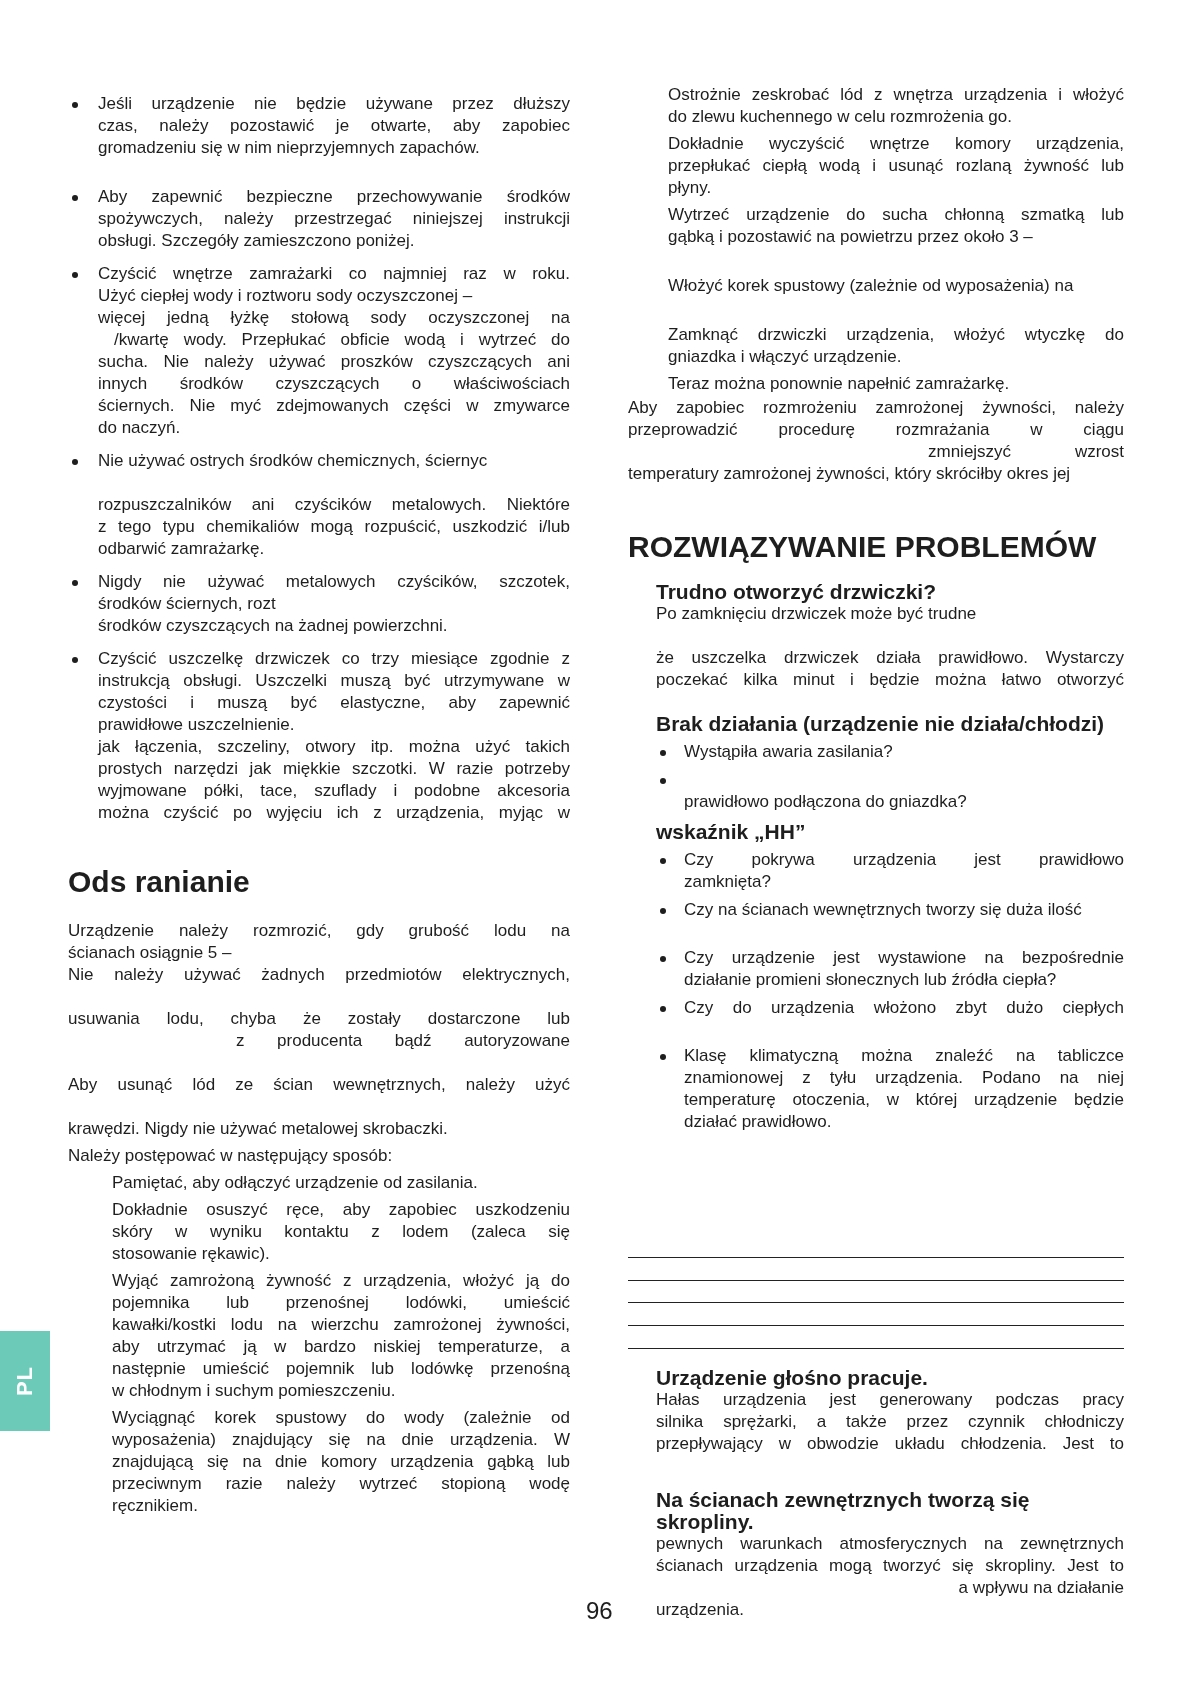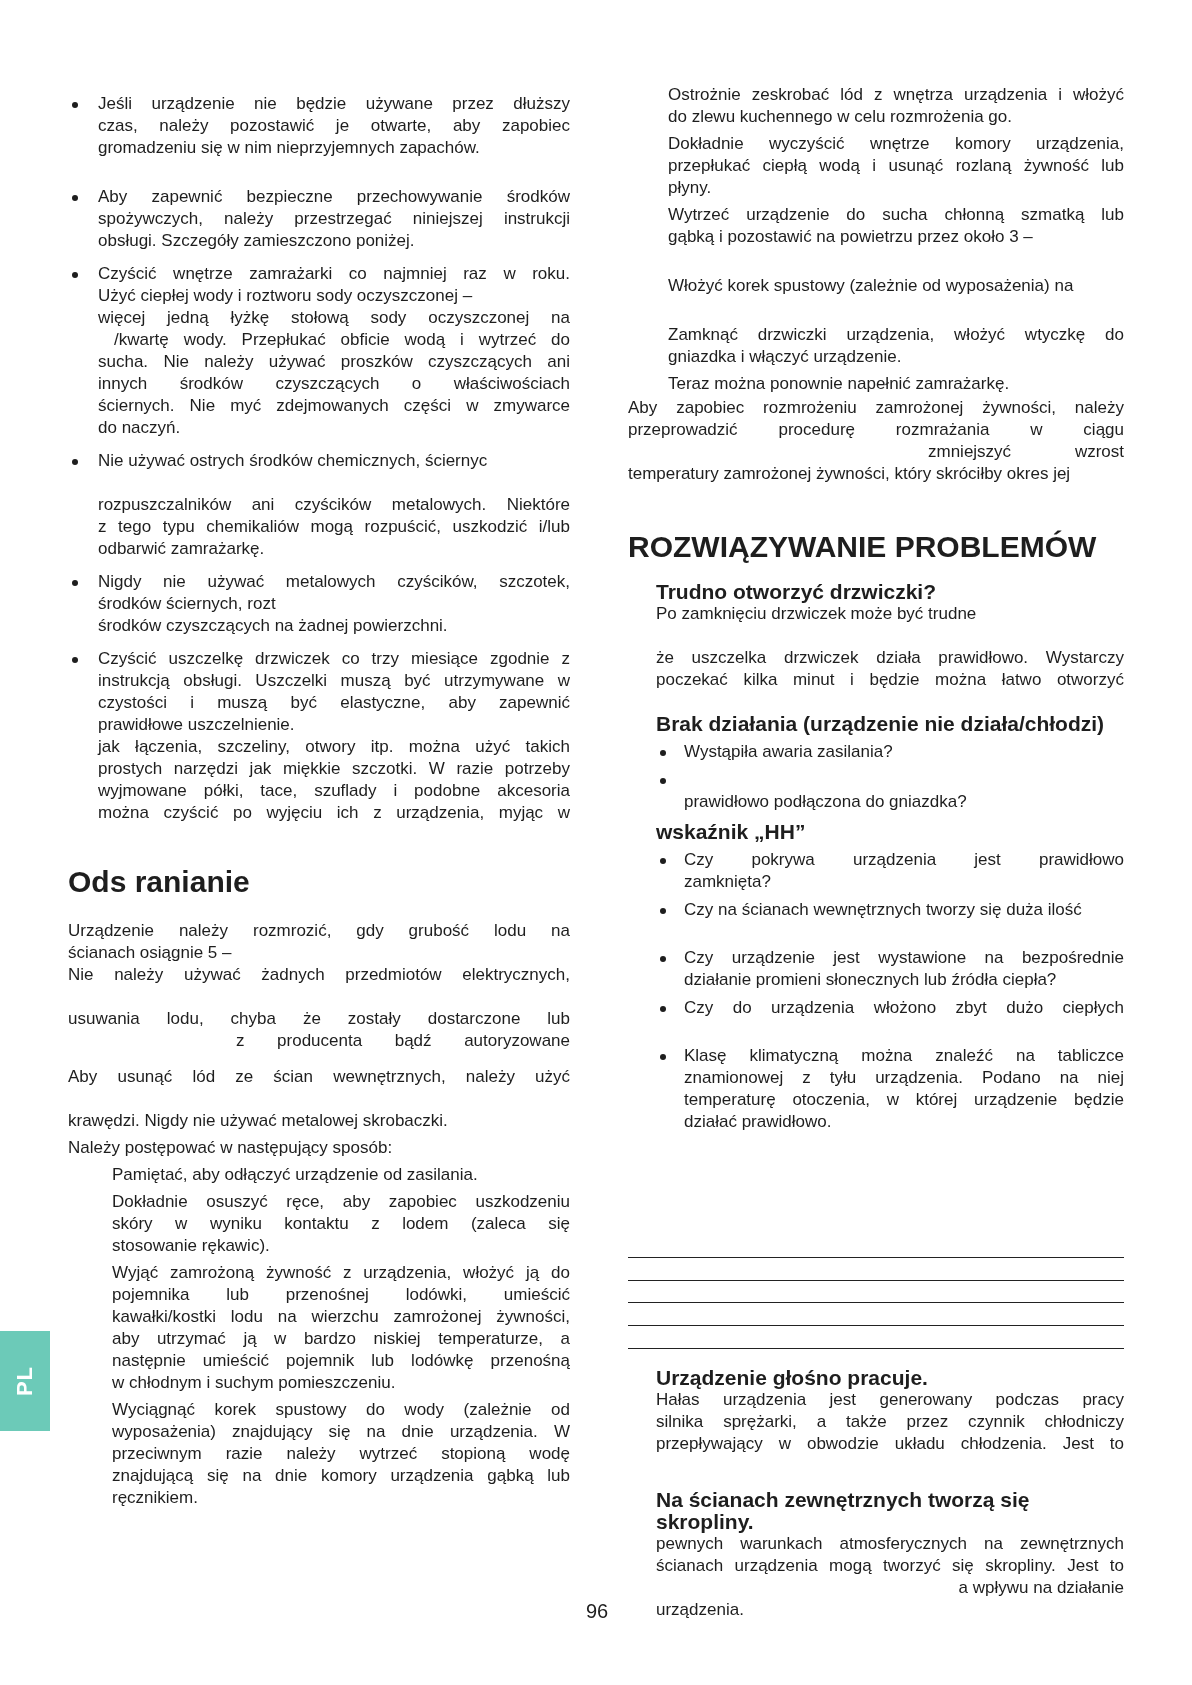--- a/index.html
+++ b/index.html
@@ -32,21 +32,21 @@
     .rule { position: absolute; left: 628px; width: 496px; height: 0; border-top: 1.5px solid #222; }
 
     .pl-tab {
       position: absolute; left: 0; top: 1331px; width: 50px; height: 100px;
       background: #6ccab8; display: flex; align-items: center; justify-content: center;
     }
     .pl-tab span {
       display: inline-block; transform: rotate(-90deg);
       color: #ffffff; font-weight: bold; font-size: 22px; letter-spacing: 1px;
     }
-    .page-num { position: absolute; left: 586px; top: 1600px; font-size: 20px; }
+    .page-num { position: absolute; left: 586px; top: 1600px; font-size: 24px; }
   </style>
 </head>
 <body>
 
 <div class="col col-left">
   <div class="bul" style="margin-bottom:27px;">
     <span class="jl">Jeśli urządzenie nie będzie używane przez dłuższy</span>
     <span class="jl">czas, należy pozostawić je otwarte, aby zapobiec</span>
     <span class="line">gromadzeniu się w nim nieprzyjemnych zapachów.</span>
   </div>
@@ -83,21 +83,21 @@
     <span class="jl">czystości i muszą być elastyczne, aby zapewnić</span>
     <span class="line">prawidłowe uszczelnienie.</span>
     <span class="jl">jak łączenia, szczeliny, otwory itp. można użyć takich</span>
     <span class="jl">prostych narzędzi jak miękkie szczotki. W razie potrzeby</span>
     <span class="jl">wyjmowane półki, tace, szuflady i podobne akcesoria</span>
     <span class="jl">można czyścić po wyjęciu ich z urządzenia, myjąc w</span>
   </div>
 
   <h2 class="sec" style="margin-top:44px; margin-bottom:24px;">Ods ranianie</h2>
 
-  <div class="p" style="margin-bottom:14px;">
+  <div class="p" style="margin-bottom:22px;">
     <span class="jl">Urządzenie należy rozmrozić, gdy grubość lodu na</span>
     <span class="line">ścianach osiągnie 5 –</span>
     <span class="jl">Nie należy używać żadnych przedmiotów elektrycznych,</span>
     <span class="gap"></span>
     <span class="jl">usuwania lodu, chyba że zostały dostarczone lub</span>
     <span class="jl" style="padding-left:168px;">z producenta bądź autoryzowane</span>
   </div>
 
   <div class="p" style="margin-bottom:5px;">
     <span class="jl">Aby usunąć lód ze ścian wewnętrznych, należy użyć</span>
@@ -118,22 +118,22 @@
     <span class="jl">Wyjąć zamrożoną żywność z urządzenia, włożyć ją do</span>
     <span class="jl">pojemnika lub przenośnej lodówki, umieścić</span>
     <span class="jl">kawałki/kostki lodu na wierzchu zamrożonej żywności,</span>
     <span class="jl">aby utrzymać ją w bardzo niskiej temperaturze, a</span>
     <span class="jl">następnie umieścić pojemnik lub lodówkę przenośną</span>
     <span class="line">w chłodnym i suchym pomieszczeniu.</span>
   </div>
   <div class="p ind">
     <span class="jl">Wyciągnąć korek spustowy do wody (zależnie od</span>
     <span class="jl">wyposażenia) znajdujący się na dnie urządzenia. W</span>
+    <span class="jl">znajdującą się na dnie komory urządzenia gąbką lub</span>
     <span class="jl">przeciwnym razie należy wytrzeć stopioną wodę</span>
-    <span class="jl">znajdującą się na dnie komory urządzenia gąbką lub</span>
     <span class="line">ręcznikiem.</span>
   </div>
 </div>
 
 <div class="col col-right">
   <div class="p ind" style="padding-left:40px; margin-bottom:5px;">
     <span class="jl">Ostrożnie zeskrobać lód z wnętrza urządzenia i włożyć</span>
     <span class="line">do zlewu kuchennego w celu rozmrożenia go.</span>
   </div>
   <div class="p ind" style="padding-left:40px; margin-bottom:5px;">

